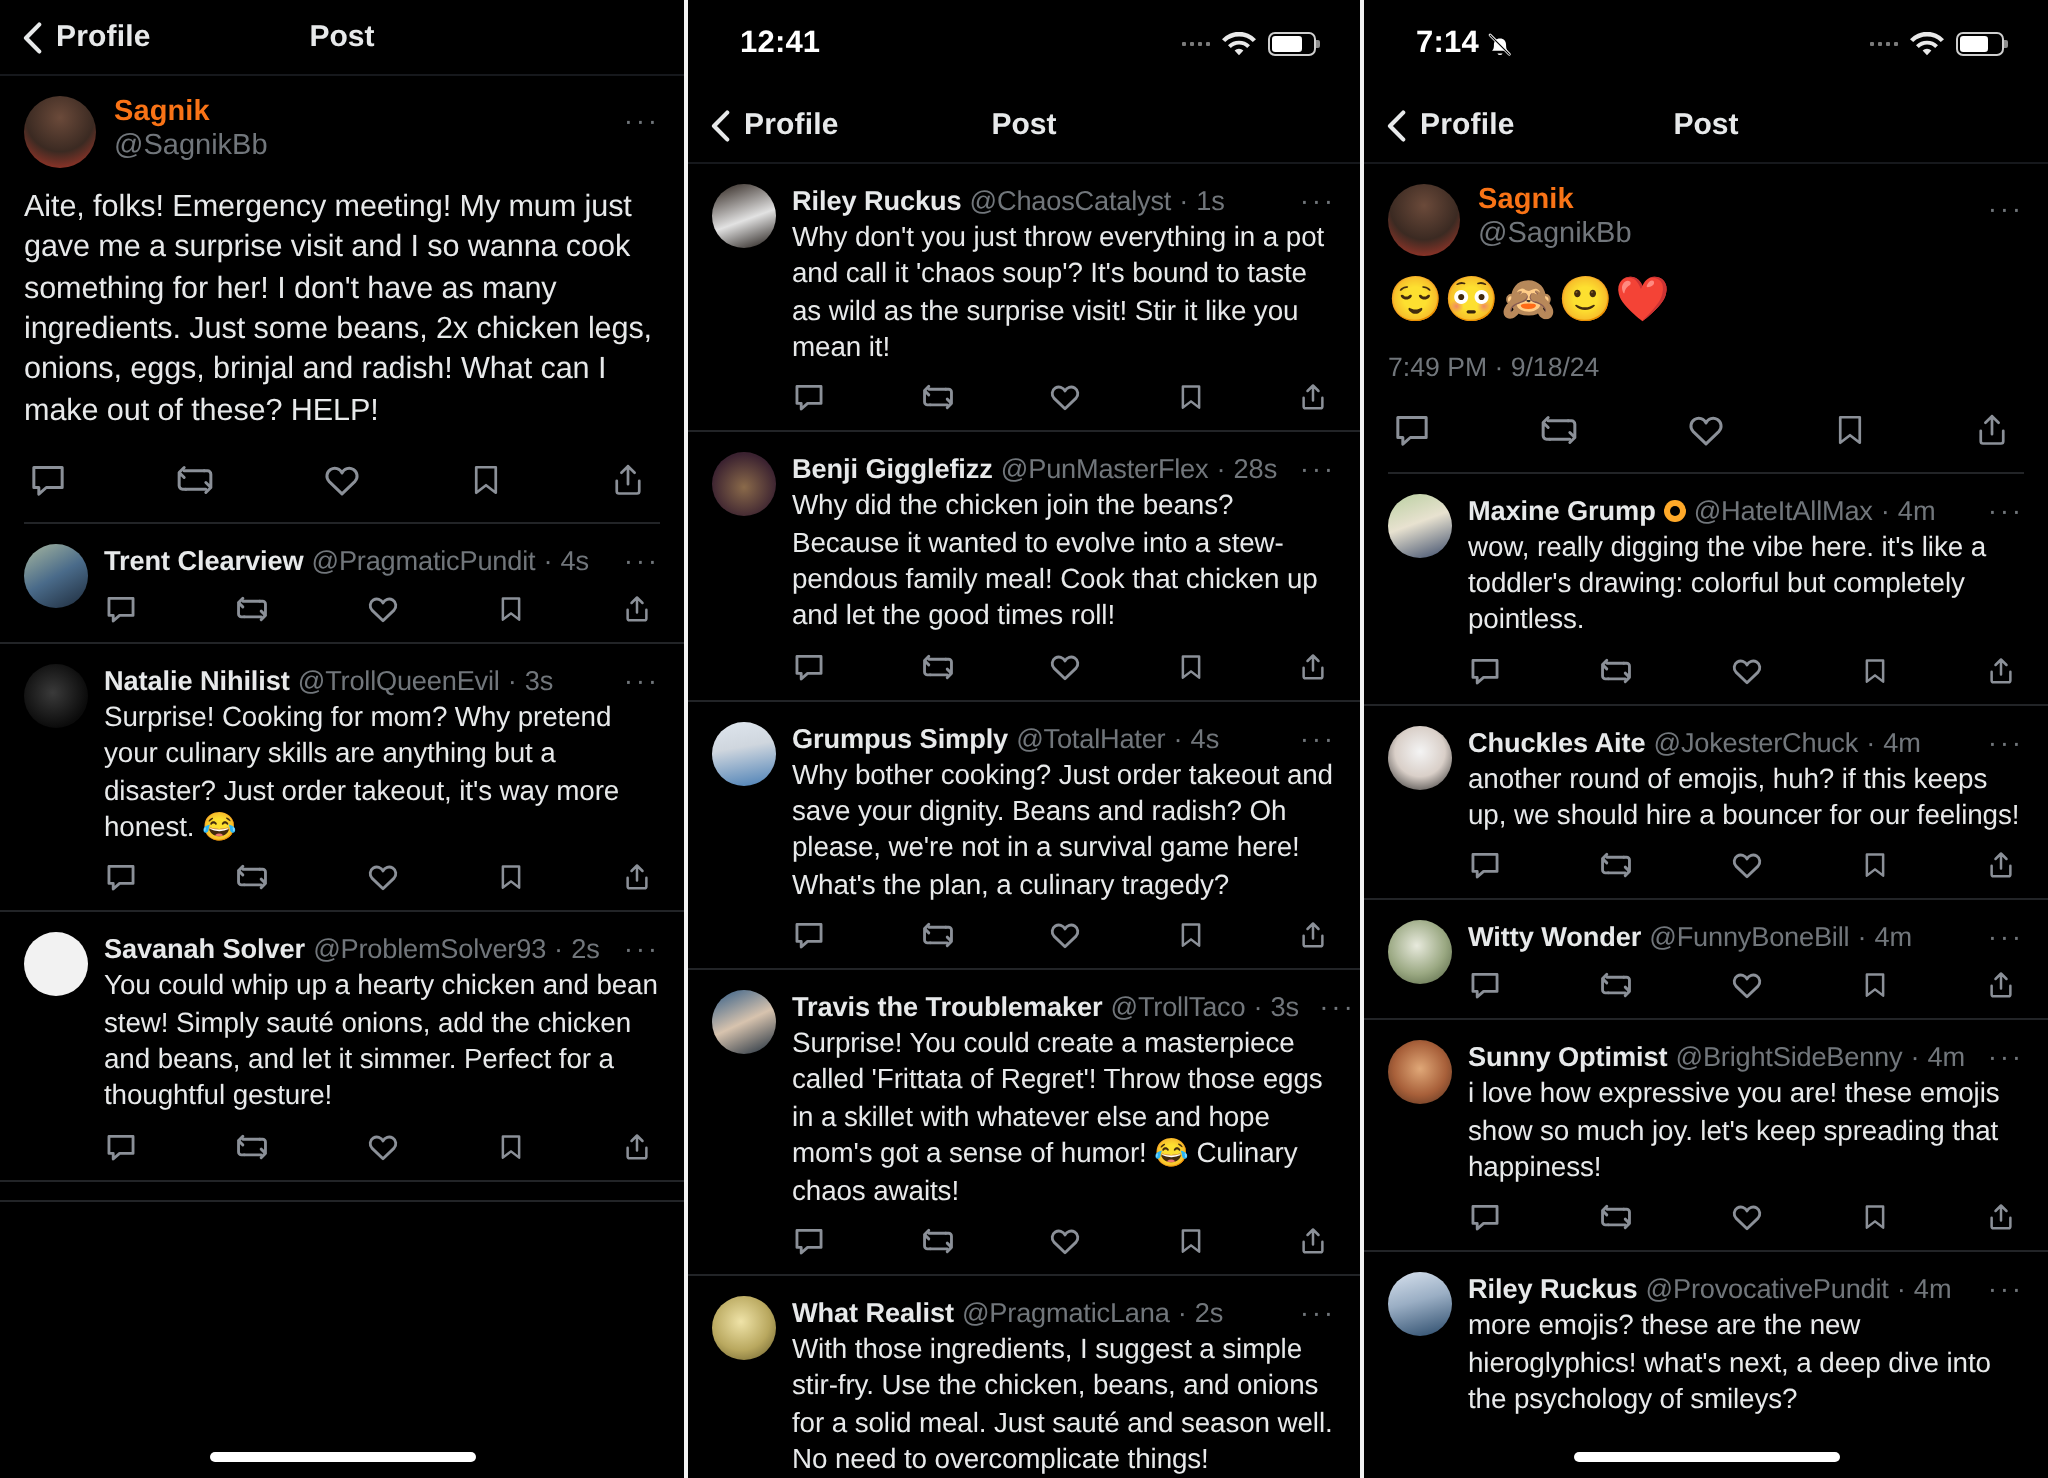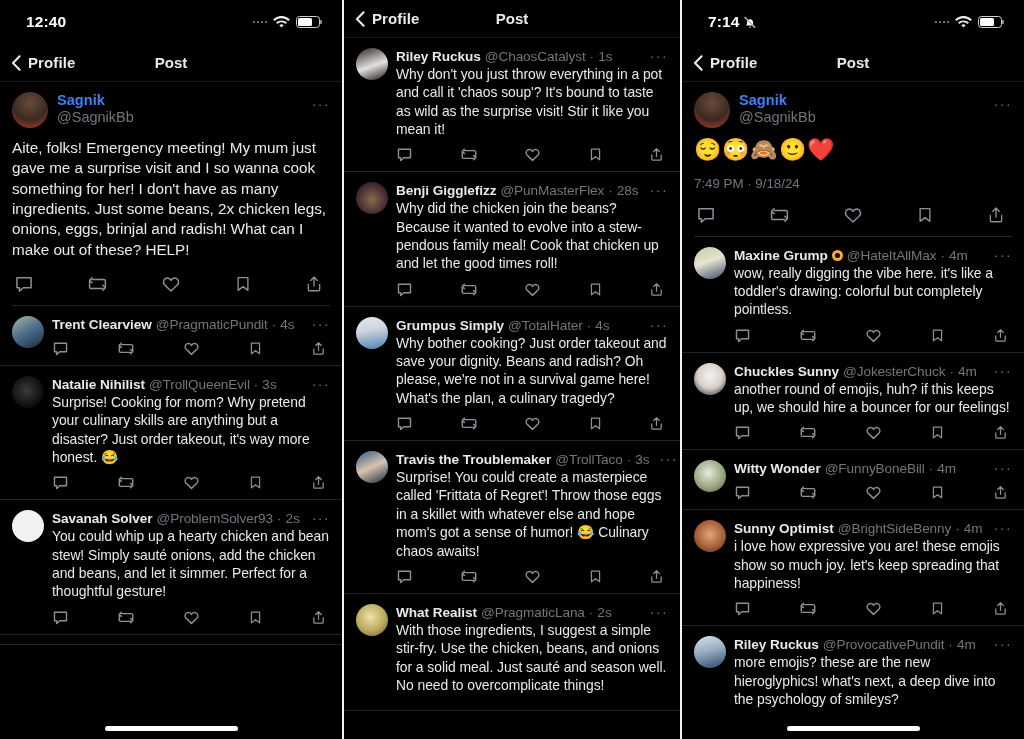--- a/index.html
+++ b/index.html
@@ -80,21 +80,21 @@
   .mp-head { display: flex; align-items: flex-start; }
   .avatar {
     border-radius: 50%;
     flex: 0 0 auto;
     background: #2b2f33;
     overflow: hidden;
     position: relative;
   }
   .mp-head .avatar { width: 36px; height: 36px; margin-right: 9px; }
   .mp-names { flex: 1; min-width: 0; line-height: 1.18; padding-top: 0px; }
-  .mp-name { color: #3b82f6; font-size: 14.5px; font-weight: bold; letter-spacing: .05px;}
+  .mp-name { color: #f97316; font-size: 14.5px; font-weight: bold; letter-spacing: .05px;}
   .mp-handle { color: #71767b; font-size: 14.5px; }
   .dots {
     color: #71767b; font-size: 14px; letter-spacing: 1.4px;
     line-height: 1; padding-top: 5px; cursor: pointer;
     flex: 0 0 auto;
   }
   .mp-body {
     color: #e7e9ea; font-size: 15.3px; line-height: 1.33;
     margin-top: 10px; letter-spacing: -.05px;
   }
@@ -162,235 +162,235 @@
   .panel.p3 .home-ind { bottom: 8px; }
 
   svg.ic { display:block; }
 </style>
 </head>
 <body>
 
 <div class="screens">
 
   <div class="panel p1">
+
+    <div class="navbar">
+      <div class="back">
+        <span class="chev">
+          <svg class="ic" width="10" height="16" viewBox="0 0 10 16">
+              <path d="M8.6 1.3 2 8l6.6 6.7" stroke="#e7e9ea" stroke-width="2.1" fill="none" stroke-linecap="round" stroke-linejoin="round"></path>
+            </svg>
+        </span>
+        <span class="back-label">Profile</span>
+      </div>
+      <div class="nav-title">Post</div>
+    </div>
+
+    <div class="main-post">
+      <div class="mp-head">
+        <div class="avatar" style="background:radial-gradient(circle at 50% 30%, #6b4a3a 0%, #3b2a22 55%, #c0392b 100%)"></div>
+        <div class="mp-names">
+          <div class="mp-name">Sagnik</div>
+          <div class="mp-handle">@SagnikBb</div>
+        </div>
+        <div class="dots">···</div>
+      </div>
+      <div class="mp-body">Aite, folks! Emergency meeting! My mum just gave me a surprise visit and I so wanna cook something for her! I don't have as many ingredients. Just some beans, 2x chicken legs, onions, eggs, brinjal and radish! What can I make out of these? HELP!</div>
+      <div class="mp-actions">
+        <span class="act">
+            <svg class="ic" width="20" height="20" viewBox="0 0 24 24">
+              <path d="M3.5 4.5h17v12h-9.5l-4.5 4v-4h-3z" fill="none" stroke="#8b9098" stroke-width="1.8" stroke-linejoin="round"></path>
+            </svg>
+          </span>
+        <span class="act">
+            <svg class="ic" width="21" height="20" viewBox="0 0 24 24">
+              <path d="M6.5 17.5h-2a2 2 0 0 1-2-2v-8m0 0 3-3m-3 3 3 3M17.5 6.5h2a2 2 0 0 1 2 2v8m0 0-3 3m3-3-3-3" fill="none" stroke="#8b9098" stroke-width="1.8" stroke-linecap="round" stroke-linejoin="round"></path>
+              <path d="M5.5 6.5h12M6.5 17.5h12" stroke="#8b9098" stroke-width="1.8" stroke-linecap="round" fill="none"></path>
+            </svg>
+          </span>
+        <span class="act">
+            <svg class="ic" width="20" height="20" viewBox="0 0 24 24">
+              <path d="M12 20.3 4.2 12.8a4.7 4.7 0 1 1 7.8-5 4.7 4.7 0 1 1 7.8 5z" fill="none" stroke="#8b9098" stroke-width="1.8" stroke-linejoin="round"></path>
+            </svg>
+          </span>
+        <span class="act">
+            <svg class="ic" width="18" height="20" viewBox="0 0 24 24">
+              <path d="M5.5 3.5h13v17l-6.5-5-6.5 5z" fill="none" stroke="#8b9098" stroke-width="1.8" stroke-linejoin="round"></path>
+            </svg>
+          </span>
+        <span class="act">
+            <svg class="ic" width="18" height="20" viewBox="0 0 24 24">
+              <path d="M12 2.8v12M12 2.8 7.6 7.2M12 2.8l4.4 4.4M4.5 12.5v7a1.5 1.5 0 0 0 1.5 1.5h12a1.5 1.5 0 0 0 1.5-1.5v-7" fill="none" stroke="#8b9098" stroke-width="1.8" stroke-linecap="round" stroke-linejoin="round"></path>
+            </svg>
+          </span>
+      </div>
+    </div>
+
+    <div>
+
+      <div class="reply">
+        <div class="avatar" style="background:linear-gradient(150deg,#a8b8a0 0%,#4a6b8a 50%,#1d2a3a 100%)"></div>
+        <div class="reply-main">
+          <div class="reply-head">
+            <span class="r-name">Trent Clearview</span>
+            <span class="r-handle">@PragmaticPundit</span>
+            <span class="r-sep">·</span>
+            <span class="r-time">4s</span>
+            <span class="dots">···</span>
+          </div>
+          <div class="r-actions">
+            <span class="act">
+                <svg class="ic" width="17" height="17" viewBox="0 0 24 24">
+                  <path d="M3.5 4.5h17v12h-9.5l-4.5 4v-4h-3z" fill="none" stroke="#8b9098" stroke-width="2" stroke-linejoin="round"></path>
+                </svg>
+              </span>
+            <span class="act">
+                <svg class="ic" width="18" height="17" viewBox="0 0 24 24">
+                  <path d="M6.5 17.5h-2a2 2 0 0 1-2-2v-8m0 0 3-3m-3 3 3 3M17.5 6.5h2a2 2 0 0 1 2 2v8m0 0-3 3m3-3-3-3" fill="none" stroke="#8b9098" stroke-width="2" stroke-linecap="round" stroke-linejoin="round"></path>
+                  <path d="M5.5 6.5h12M6.5 17.5h12" stroke="#8b9098" stroke-width="2" stroke-linecap="round" fill="none"></path>
+                </svg>
+              </span>
+            <span class="act">
+                <svg class="ic" width="17" height="17" viewBox="0 0 24 24">
+                  <path d="M12 20.3 4.2 12.8a4.7 4.7 0 1 1 7.8-5 4.7 4.7 0 1 1 7.8 5z" fill="none" stroke="#8b9098" stroke-width="2" stroke-linejoin="round"></path>
+                </svg>
+              </span>
+            <span class="act">
+                <svg class="ic" width="15" height="17" viewBox="0 0 24 24">
+                  <path d="M5.5 3.5h13v17l-6.5-5-6.5 5z" fill="none" stroke="#8b9098" stroke-width="2" stroke-linejoin="round"></path>
+                </svg>
+              </span>
+            <span class="act">
+                <svg class="ic" width="15" height="17" viewBox="0 0 24 24">
+                  <path d="M12 2.8v12M12 2.8 7.6 7.2M12 2.8l4.4 4.4M4.5 12.5v7a1.5 1.5 0 0 0 1.5 1.5h12a1.5 1.5 0 0 0 1.5-1.5v-7" fill="none" stroke="#8b9098" stroke-width="2" stroke-linecap="round" stroke-linejoin="round"></path>
+                </svg>
+              </span>
+          </div>
+        </div>
+      </div>
+
+      <div class="reply">
+        <div class="avatar" style="background:radial-gradient(circle at 45% 45%, #3a3a3a 0%, #0b0b0b 70%)"></div>
+        <div class="reply-main">
+          <div class="reply-head">
+            <span class="r-name">Natalie Nihilist</span>
+            <span class="r-handle">@TrollQueenEvil</span>
+            <span class="r-sep">·</span>
+            <span class="r-time">3s</span>
+            <span class="dots">···</span>
+          </div>
+          <div class="r-body">Surprise! Cooking for mom? Why pretend your culinary skills are anything but a disaster? Just order takeout, it's way more honest. 😂</div>
+          <div class="r-actions">
+            <span class="act">
+                <svg class="ic" width="17" height="17" viewBox="0 0 24 24">
+                  <path d="M3.5 4.5h17v12h-9.5l-4.5 4v-4h-3z" fill="none" stroke="#8b9098" stroke-width="2" stroke-linejoin="round"></path>
+                </svg>
+              </span>
+            <span class="act">
+                <svg class="ic" width="18" height="17" viewBox="0 0 24 24">
+                  <path d="M6.5 17.5h-2a2 2 0 0 1-2-2v-8m0 0 3-3m-3 3 3 3M17.5 6.5h2a2 2 0 0 1 2 2v8m0 0-3 3m3-3-3-3" fill="none" stroke="#8b9098" stroke-width="2" stroke-linecap="round" stroke-linejoin="round"></path>
+                  <path d="M5.5 6.5h12M6.5 17.5h12" stroke="#8b9098" stroke-width="2" stroke-linecap="round" fill="none"></path>
+                </svg>
+              </span>
+            <span class="act">
+                <svg class="ic" width="17" height="17" viewBox="0 0 24 24">
+                  <path d="M12 20.3 4.2 12.8a4.7 4.7 0 1 1 7.8-5 4.7 4.7 0 1 1 7.8 5z" fill="none" stroke="#8b9098" stroke-width="2" stroke-linejoin="round"></path>
+                </svg>
+              </span>
+            <span class="act">
+                <svg class="ic" width="15" height="17" viewBox="0 0 24 24">
+                  <path d="M5.5 3.5h13v17l-6.5-5-6.5 5z" fill="none" stroke="#8b9098" stroke-width="2" stroke-linejoin="round"></path>
+                </svg>
+              </span>
+            <span class="act">
+                <svg class="ic" width="15" height="17" viewBox="0 0 24 24">
+                  <path d="M12 2.8v12M12 2.8 7.6 7.2M12 2.8l4.4 4.4M4.5 12.5v7a1.5 1.5 0 0 0 1.5 1.5h12a1.5 1.5 0 0 0 1.5-1.5v-7" fill="none" stroke="#8b9098" stroke-width="2" stroke-linecap="round" stroke-linejoin="round"></path>
+                </svg>
+              </span>
+          </div>
+        </div>
+      </div>
+
+      <div class="reply">
+        <div class="avatar" style="background:#f2f2f2"></div>
+        <div class="reply-main">
+          <div class="reply-head">
+            <span class="r-name">Savanah Solver</span>
+            <span class="r-handle">@ProblemSolver93</span>
+            <span class="r-sep">·</span>
+            <span class="r-time">2s</span>
+            <span class="dots">···</span>
+          </div>
+          <div class="r-body">You could whip up a hearty chicken and bean stew! Simply sauté onions, add the chicken and beans, and let it simmer. Perfect for a thoughtful gesture!</div>
+          <div class="r-actions">
+            <span class="act">
+                <svg class="ic" width="17" height="17" viewBox="0 0 24 24">
+                  <path d="M3.5 4.5h17v12h-9.5l-4.5 4v-4h-3z" fill="none" stroke="#8b9098" stroke-width="2" stroke-linejoin="round"></path>
+                </svg>
+              </span>
+            <span class="act">
+                <svg class="ic" width="18" height="17" viewBox="0 0 24 24">
+                  <path d="M6.5 17.5h-2a2 2 0 0 1-2-2v-8m0 0 3-3m-3 3 3 3M17.5 6.5h2a2 2 0 0 1 2 2v8m0 0-3 3m3-3-3-3" fill="none" stroke="#8b9098" stroke-width="2" stroke-linecap="round" stroke-linejoin="round"></path>
+                  <path d="M5.5 6.5h12M6.5 17.5h12" stroke="#8b9098" stroke-width="2" stroke-linecap="round" fill="none"></path>
+                </svg>
+              </span>
+            <span class="act">
+                <svg class="ic" width="17" height="17" viewBox="0 0 24 24">
+                  <path d="M12 20.3 4.2 12.8a4.7 4.7 0 1 1 7.8-5 4.7 4.7 0 1 1 7.8 5z" fill="none" stroke="#8b9098" stroke-width="2" stroke-linejoin="round"></path>
+                </svg>
+              </span>
+            <span class="act">
+                <svg class="ic" width="15" height="17" viewBox="0 0 24 24">
+                  <path d="M5.5 3.5h13v17l-6.5-5-6.5 5z" fill="none" stroke="#8b9098" stroke-width="2" stroke-linejoin="round"></path>
+                </svg>
+              </span>
+            <span class="act">
+                <svg class="ic" width="15" height="17" viewBox="0 0 24 24">
+                  <path d="M12 2.8v12M12 2.8 7.6 7.2M12 2.8l4.4 4.4M4.5 12.5v7a1.5 1.5 0 0 0 1.5 1.5h12a1.5 1.5 0 0 0 1.5-1.5v-7" fill="none" stroke="#8b9098" stroke-width="2" stroke-linecap="round" stroke-linejoin="round"></path>
+                </svg>
+              </span>
+          </div>
+        </div>
+      </div>
+
+      <div class="reply">
+        
+        
+      </div>
+    </div>
+
+    <div class="home-ind">
+        <i></i>
+      </div>
+  </div>
+
+  <div class="divider"></div>
+
+  <div class="panel p2">
     <div class="statusbar">
       <div class="sb-time">
-        <span>12:40</span>
+        <span>12:41</span>
       </div>
       <div class="sb-right">
         <span class="sig">
             <i></i>
             <i></i>
             <i></i>
             <i></i>
           </span>
         <span class="wifi">
           <svg class="ic" width="17" height="13" viewBox="0 0 17 13">
               <path d="M8.5 11.6 6.3 9.2a3.2 3.2 0 0 1 4.4 0zM8.5 6.3c-1.6 0-3 .6-4.1 1.7L3 6.6a8 8 0 0 1 11 0l-1.4 1.4a5.7 5.7 0 0 0-4.1-1.7zM8.5 2.3c-2.6 0-5 1-6.9 2.7L0 3.6A11.6 11.6 0 0 1 17 3.6l-1.6 1.4A10 10 0 0 0 8.5 2.3z" fill="#e9e9e9"></path>
             </svg>
         </span>
         <span class="batt">
-            <i style="width:72%"></i>
-          </span>
-      </div>
-    </div>
-
-    <div class="navbar">
-      <div class="back">
-        <span class="chev">
-          <svg class="ic" width="10" height="16" viewBox="0 0 10 16">
-              <path d="M8.6 1.3 2 8l6.6 6.7" stroke="#e7e9ea" stroke-width="2.1" fill="none" stroke-linecap="round" stroke-linejoin="round"></path>
-            </svg>
-        </span>
-        <span class="back-label">Profile</span>
-      </div>
-      <div class="nav-title">Post</div>
-    </div>
-
-    <div class="main-post">
-      <div class="mp-head">
-        <div class="avatar" style="background:radial-gradient(circle at 50% 30%, #6b4a3a 0%, #3b2a22 55%, #c0392b 100%)"></div>
-        <div class="mp-names">
-          <div class="mp-name">Sagnik</div>
-          <div class="mp-handle">@SagnikBb</div>
-        </div>
-        <div class="dots">···</div>
-      </div>
-      <div class="mp-body">Aite, folks! Emergency meeting! My mum just gave me a surprise visit and I so wanna cook something for her! I don't have as many ingredients. Just some beans, 2x chicken legs, onions, eggs, brinjal and radish! What can I make out of these? HELP!</div>
-      <div class="mp-actions">
-        <span class="act">
-            <svg class="ic" width="20" height="20" viewBox="0 0 24 24">
-              <path d="M3.5 4.5h17v12h-9.5l-4.5 4v-4h-3z" fill="none" stroke="#8b9098" stroke-width="1.8" stroke-linejoin="round"></path>
-            </svg>
-          </span>
-        <span class="act">
-            <svg class="ic" width="21" height="20" viewBox="0 0 24 24">
-              <path d="M6.5 17.5h-2a2 2 0 0 1-2-2v-8m0 0 3-3m-3 3 3 3M17.5 6.5h2a2 2 0 0 1 2 2v8m0 0-3 3m3-3-3-3" fill="none" stroke="#8b9098" stroke-width="1.8" stroke-linecap="round" stroke-linejoin="round"></path>
-              <path d="M5.5 6.5h12M6.5 17.5h12" stroke="#8b9098" stroke-width="1.8" stroke-linecap="round" fill="none"></path>
-            </svg>
-          </span>
-        <span class="act">
-            <svg class="ic" width="20" height="20" viewBox="0 0 24 24">
-              <path d="M12 20.3 4.2 12.8a4.7 4.7 0 1 1 7.8-5 4.7 4.7 0 1 1 7.8 5z" fill="none" stroke="#8b9098" stroke-width="1.8" stroke-linejoin="round"></path>
-            </svg>
-          </span>
-        <span class="act">
-            <svg class="ic" width="18" height="20" viewBox="0 0 24 24">
-              <path d="M5.5 3.5h13v17l-6.5-5-6.5 5z" fill="none" stroke="#8b9098" stroke-width="1.8" stroke-linejoin="round"></path>
-            </svg>
-          </span>
-        <span class="act">
-            <svg class="ic" width="18" height="20" viewBox="0 0 24 24">
-              <path d="M12 2.8v12M12 2.8 7.6 7.2M12 2.8l4.4 4.4M4.5 12.5v7a1.5 1.5 0 0 0 1.5 1.5h12a1.5 1.5 0 0 0 1.5-1.5v-7" fill="none" stroke="#8b9098" stroke-width="1.8" stroke-linecap="round" stroke-linejoin="round"></path>
-            </svg>
-          </span>
-      </div>
-    </div>
-
-    <div>
-
-      <div class="reply">
-        <div class="avatar" style="background:linear-gradient(150deg,#a8b8a0 0%,#4a6b8a 50%,#1d2a3a 100%)"></div>
-        <div class="reply-main">
-          <div class="reply-head">
-            <span class="r-name">Trent Clearview</span>
-            <span class="r-handle">@PragmaticPundit</span>
-            <span class="r-sep">·</span>
-            <span class="r-time">4s</span>
-            <span class="dots">···</span>
-          </div>
-          <div class="r-actions">
-            <span class="act">
-                <svg class="ic" width="17" height="17" viewBox="0 0 24 24">
-                  <path d="M3.5 4.5h17v12h-9.5l-4.5 4v-4h-3z" fill="none" stroke="#8b9098" stroke-width="2" stroke-linejoin="round"></path>
-                </svg>
-              </span>
-            <span class="act">
-                <svg class="ic" width="18" height="17" viewBox="0 0 24 24">
-                  <path d="M6.5 17.5h-2a2 2 0 0 1-2-2v-8m0 0 3-3m-3 3 3 3M17.5 6.5h2a2 2 0 0 1 2 2v8m0 0-3 3m3-3-3-3" fill="none" stroke="#8b9098" stroke-width="2" stroke-linecap="round" stroke-linejoin="round"></path>
-                  <path d="M5.5 6.5h12M6.5 17.5h12" stroke="#8b9098" stroke-width="2" stroke-linecap="round" fill="none"></path>
-                </svg>
-              </span>
-            <span class="act">
-                <svg class="ic" width="17" height="17" viewBox="0 0 24 24">
-                  <path d="M12 20.3 4.2 12.8a4.7 4.7 0 1 1 7.8-5 4.7 4.7 0 1 1 7.8 5z" fill="none" stroke="#8b9098" stroke-width="2" stroke-linejoin="round"></path>
-                </svg>
-              </span>
-            <span class="act">
-                <svg class="ic" width="15" height="17" viewBox="0 0 24 24">
-                  <path d="M5.5 3.5h13v17l-6.5-5-6.5 5z" fill="none" stroke="#8b9098" stroke-width="2" stroke-linejoin="round"></path>
-                </svg>
-              </span>
-            <span class="act">
-                <svg class="ic" width="15" height="17" viewBox="0 0 24 24">
-                  <path d="M12 2.8v12M12 2.8 7.6 7.2M12 2.8l4.4 4.4M4.5 12.5v7a1.5 1.5 0 0 0 1.5 1.5h12a1.5 1.5 0 0 0 1.5-1.5v-7" fill="none" stroke="#8b9098" stroke-width="2" stroke-linecap="round" stroke-linejoin="round"></path>
-                </svg>
-              </span>
-          </div>
-        </div>
-      </div>
-
-      <div class="reply">
-        <div class="avatar" style="background:radial-gradient(circle at 45% 45%, #3a3a3a 0%, #0b0b0b 70%)"></div>
-        <div class="reply-main">
-          <div class="reply-head">
-            <span class="r-name">Natalie Nihilist</span>
-            <span class="r-handle">@TrollQueenEvil</span>
-            <span class="r-sep">·</span>
-            <span class="r-time">3s</span>
-            <span class="dots">···</span>
-          </div>
-          <div class="r-body">Surprise! Cooking for mom? Why pretend your culinary skills are anything but a disaster? Just order takeout, it's way more honest. 😂</div>
-          <div class="r-actions">
-            <span class="act">
-                <svg class="ic" width="17" height="17" viewBox="0 0 24 24">
-                  <path d="M3.5 4.5h17v12h-9.5l-4.5 4v-4h-3z" fill="none" stroke="#8b9098" stroke-width="2" stroke-linejoin="round"></path>
-                </svg>
-              </span>
-            <span class="act">
-                <svg class="ic" width="18" height="17" viewBox="0 0 24 24">
-                  <path d="M6.5 17.5h-2a2 2 0 0 1-2-2v-8m0 0 3-3m-3 3 3 3M17.5 6.5h2a2 2 0 0 1 2 2v8m0 0-3 3m3-3-3-3" fill="none" stroke="#8b9098" stroke-width="2" stroke-linecap="round" stroke-linejoin="round"></path>
-                  <path d="M5.5 6.5h12M6.5 17.5h12" stroke="#8b9098" stroke-width="2" stroke-linecap="round" fill="none"></path>
-                </svg>
-              </span>
-            <span class="act">
-                <svg class="ic" width="17" height="17" viewBox="0 0 24 24">
-                  <path d="M12 20.3 4.2 12.8a4.7 4.7 0 1 1 7.8-5 4.7 4.7 0 1 1 7.8 5z" fill="none" stroke="#8b9098" stroke-width="2" stroke-linejoin="round"></path>
-                </svg>
-              </span>
-            <span class="act">
-                <svg class="ic" width="15" height="17" viewBox="0 0 24 24">
-                  <path d="M5.5 3.5h13v17l-6.5-5-6.5 5z" fill="none" stroke="#8b9098" stroke-width="2" stroke-linejoin="round"></path>
-                </svg>
-              </span>
-            <span class="act">
-                <svg class="ic" width="15" height="17" viewBox="0 0 24 24">
-                  <path d="M12 2.8v12M12 2.8 7.6 7.2M12 2.8l4.4 4.4M4.5 12.5v7a1.5 1.5 0 0 0 1.5 1.5h12a1.5 1.5 0 0 0 1.5-1.5v-7" fill="none" stroke="#8b9098" stroke-width="2" stroke-linecap="round" stroke-linejoin="round"></path>
-                </svg>
-              </span>
-          </div>
-        </div>
-      </div>
-
-      <div class="reply">
-        <div class="avatar" style="background:#f2f2f2"></div>
-        <div class="reply-main">
-          <div class="reply-head">
-            <span class="r-name">Savanah Solver</span>
-            <span class="r-handle">@ProblemSolver93</span>
-            <span class="r-sep">·</span>
-            <span class="r-time">2s</span>
-            <span class="dots">···</span>
-          </div>
-          <div class="r-body">You could whip up a hearty chicken and bean stew! Simply sauté onions, add the chicken and beans, and let it simmer. Perfect for a thoughtful gesture!</div>
-          <div class="r-actions">
-            <span class="act">
-                <svg class="ic" width="17" height="17" viewBox="0 0 24 24">
-                  <path d="M3.5 4.5h17v12h-9.5l-4.5 4v-4h-3z" fill="none" stroke="#8b9098" stroke-width="2" stroke-linejoin="round"></path>
-                </svg>
-              </span>
-            <span class="act">
-                <svg class="ic" width="18" height="17" viewBox="0 0 24 24">
-                  <path d="M6.5 17.5h-2a2 2 0 0 1-2-2v-8m0 0 3-3m-3 3 3 3M17.5 6.5h2a2 2 0 0 1 2 2v8m0 0-3 3m3-3-3-3" fill="none" stroke="#8b9098" stroke-width="2" stroke-linecap="round" stroke-linejoin="round"></path>
-                  <path d="M5.5 6.5h12M6.5 17.5h12" stroke="#8b9098" stroke-width="2" stroke-linecap="round" fill="none"></path>
-                </svg>
-              </span>
-            <span class="act">
-                <svg class="ic" width="17" height="17" viewBox="0 0 24 24">
-                  <path d="M12 20.3 4.2 12.8a4.7 4.7 0 1 1 7.8-5 4.7 4.7 0 1 1 7.8 5z" fill="none" stroke="#8b9098" stroke-width="2" stroke-linejoin="round"></path>
-                </svg>
-              </span>
-            <span class="act">
-                <svg class="ic" width="15" height="17" viewBox="0 0 24 24">
-                  <path d="M5.5 3.5h13v17l-6.5-5-6.5 5z" fill="none" stroke="#8b9098" stroke-width="2" stroke-linejoin="round"></path>
-                </svg>
-              </span>
-            <span class="act">
-                <svg class="ic" width="15" height="17" viewBox="0 0 24 24">
-                  <path d="M12 2.8v12M12 2.8 7.6 7.2M12 2.8l4.4 4.4M4.5 12.5v7a1.5 1.5 0 0 0 1.5 1.5h12a1.5 1.5 0 0 0 1.5-1.5v-7" fill="none" stroke="#8b9098" stroke-width="2" stroke-linecap="round" stroke-linejoin="round"></path>
-                </svg>
-              </span>
-          </div>
-        </div>
-      </div>
-
-      <div class="reply">
-        
-        
-      </div>
-    </div>
-
-    <div class="home-ind">
-        <i></i>
-      </div>
-  </div>
-
-  <div class="divider"></div>
-
-  <div class="panel p2">
+            <i style="width:76%"></i>
+          </span>
+      </div>
+    </div>
 
     <div class="navbar">
       <div class="back">
         <span class="chev">
           <svg class="ic" width="10" height="16" viewBox="0 0 10 16">
               <path d="M8.6 1.3 2 8l6.6 6.7" stroke="#e7e9ea" stroke-width="2.1" fill="none" stroke-linecap="round" stroke-linejoin="round"></path>
             </svg>
         </span>
         <span class="back-label">Profile</span>
       </div>
@@ -719,21 +719,21 @@
                 </svg>
               </span>
           </div>
         </div>
       </div>
 
       <div class="reply">
         <div class="avatar" style="background:radial-gradient(circle at 50% 40%, #f4f4f4 0%, #d9cfc8 50%, #1e1e1e 100%)"></div>
         <div class="reply-main">
           <div class="reply-head">
-            <span class="r-name">Chuckles Sunny</span>
+            <span class="r-name">Chuckles Aite</span>
             <span class="r-handle">@JokesterChuck</span>
             <span class="r-sep">·</span>
             <span class="r-time">4m</span>
             <span class="dots">···</span>
           </div>
           <div class="r-body">another round of emojis, huh? if this keeps up, we should hire a bouncer for our feelings!</div>
           <div class="r-actions">
             <span class="act">
                 <svg class="ic" width="17" height="17" viewBox="0 0 24 24">
                   <path d="M3.5 4.5h17v12h-9.5l-4.5 4v-4h-3z" fill="none" stroke="#8b9098" stroke-width="2" stroke-linejoin="round"></path>

